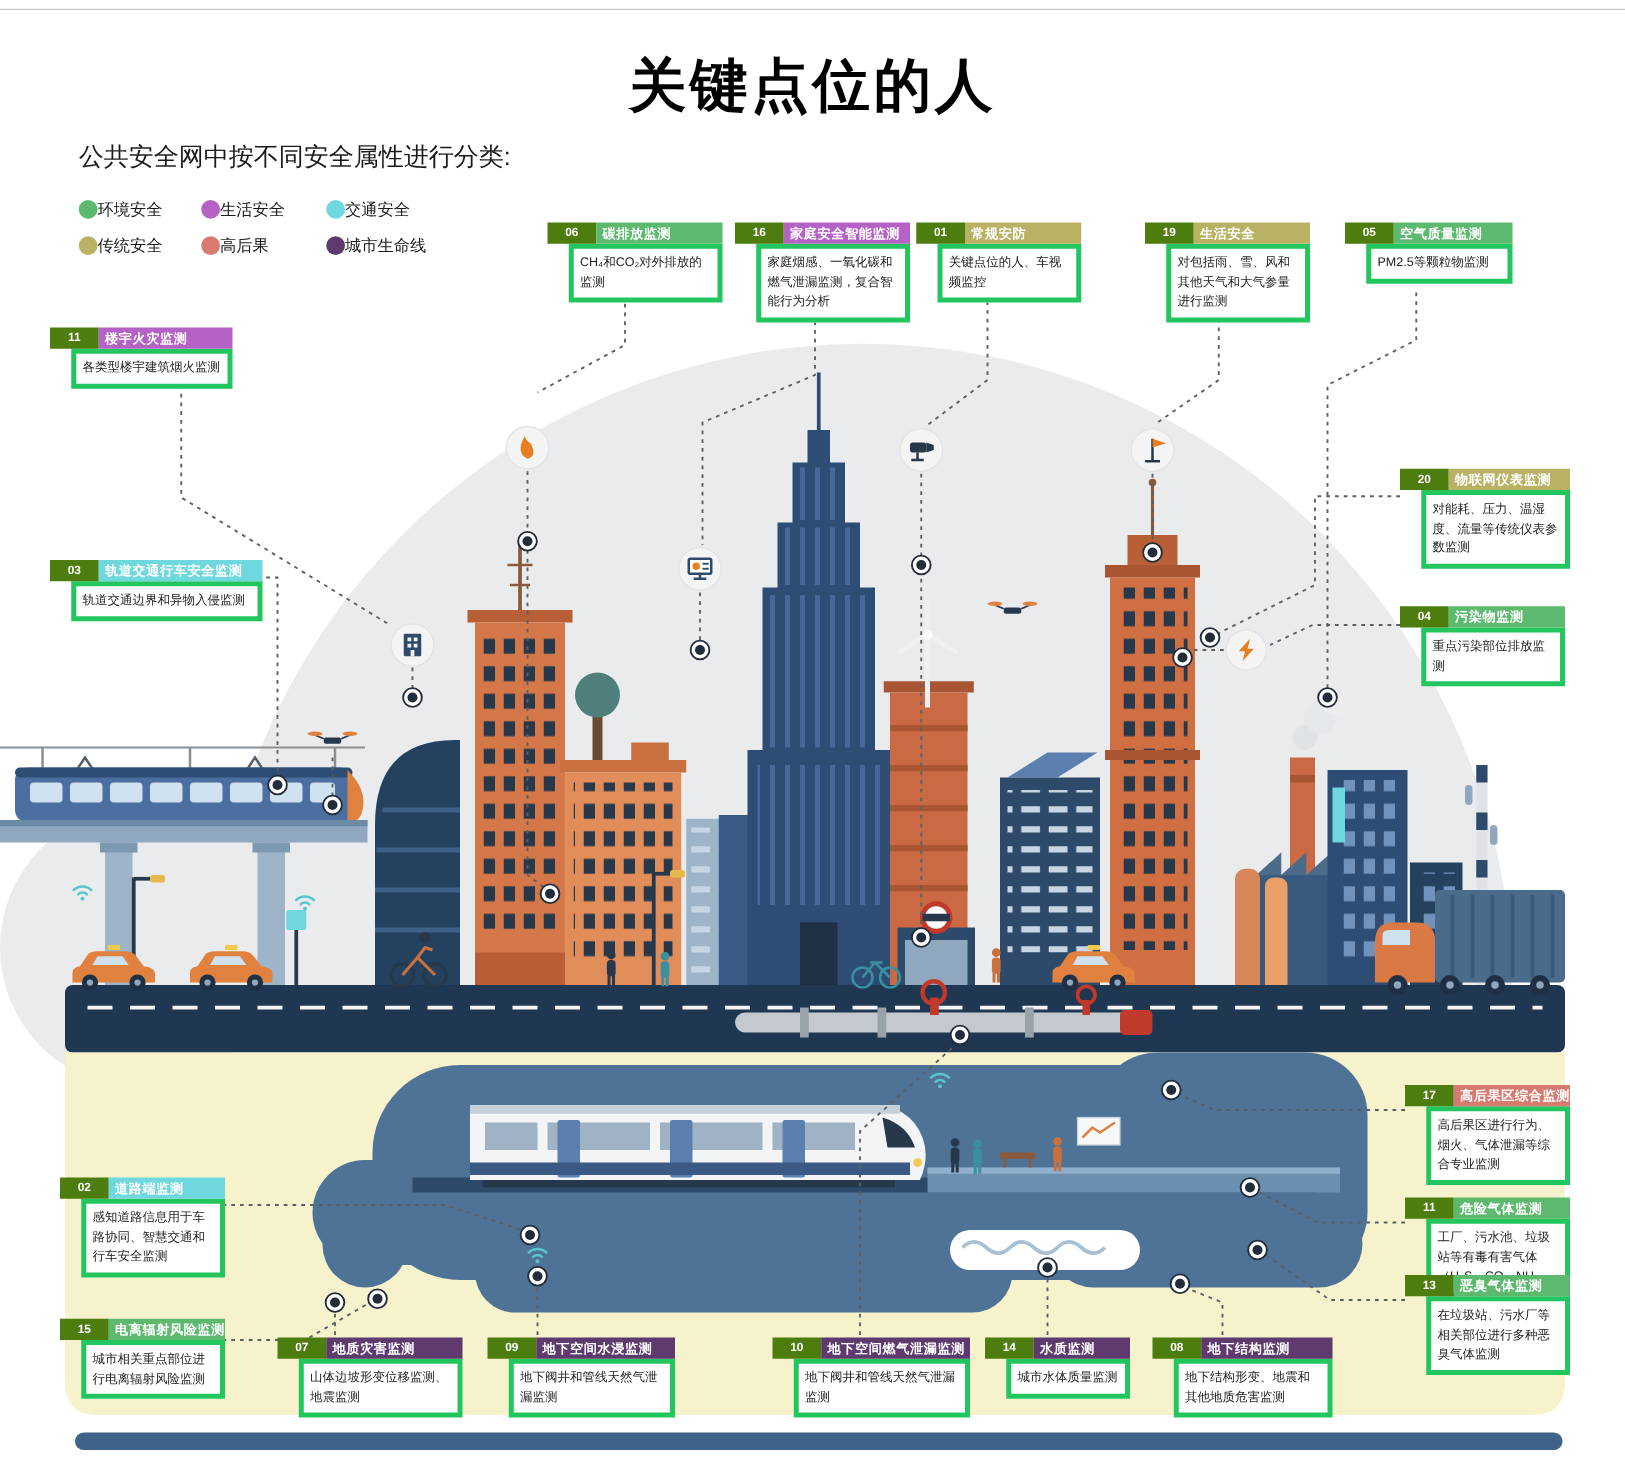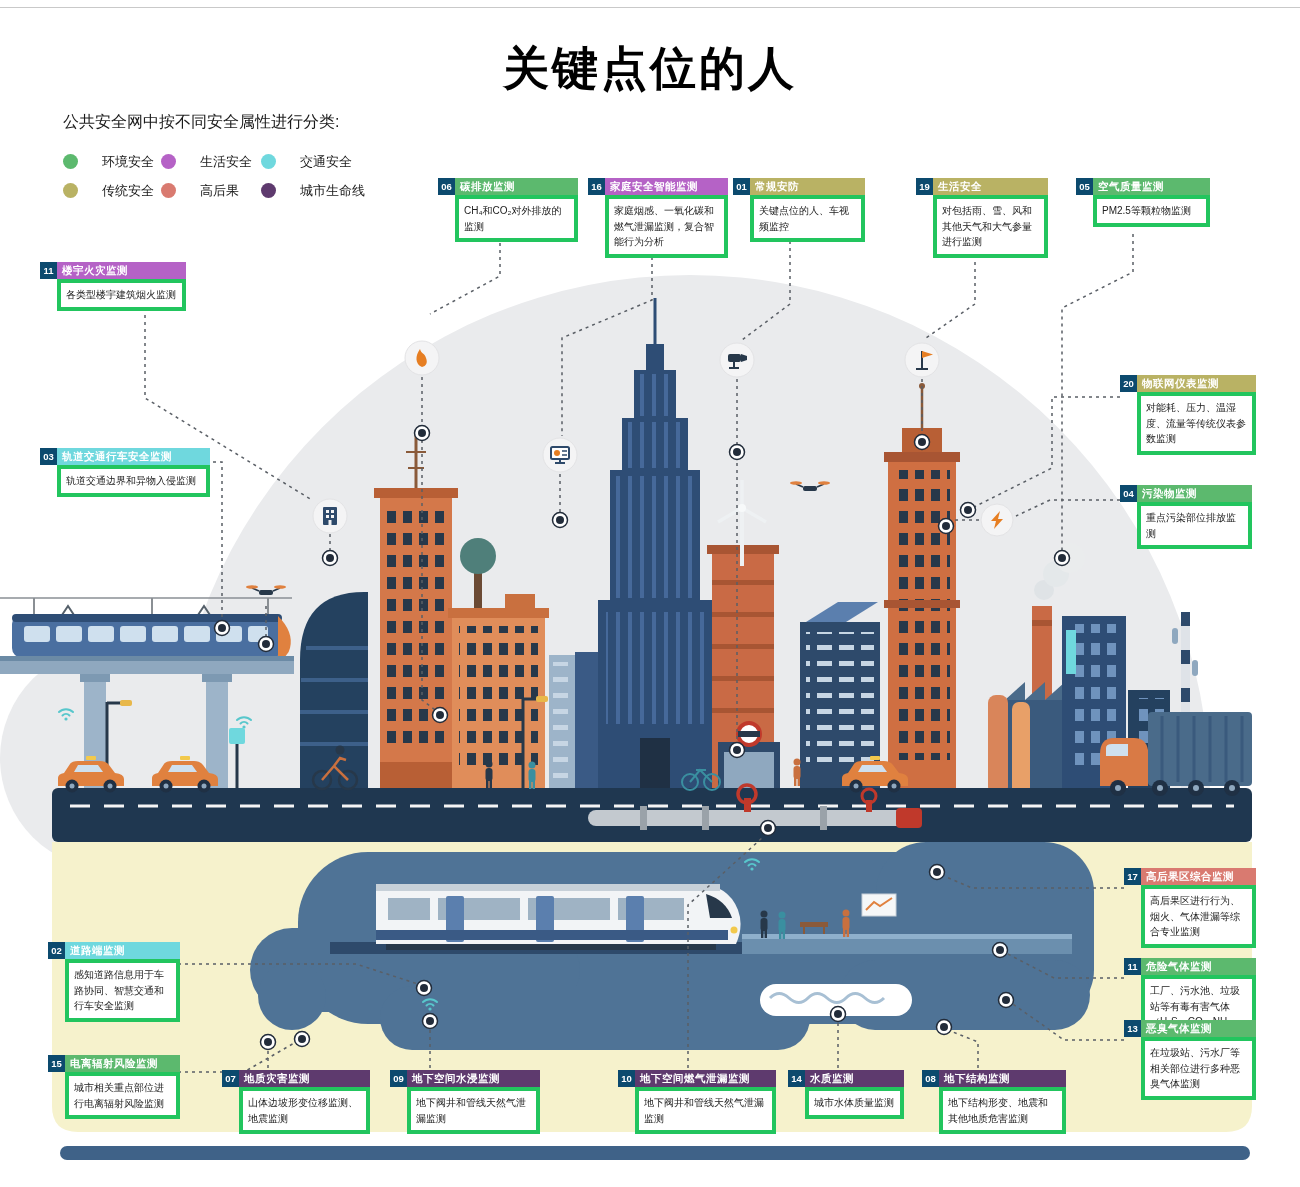--- a/index.html
+++ b/index.html
@@ -2,28 +2,28 @@
 <html><head>
 <meta charset="utf-8">
 <style>
   * { margin:0; padding:0; box-sizing:border-box; }
   body { font-family:"Liberation Sans","DejaVu Sans",sans-serif; background:#fff; }
   .canvas { position:relative; width:1300px; height:1187px; background:#fff; overflow:hidden; }
   .topline { position:absolute; top:7px; left:0; width:100%; height:1px; background:#c9c9c9; z-index:2; }
   .title { position:absolute; top:38px; left:0; width:100%; text-align:center;
            font-size:46px; font-weight:bold; color:#000; letter-spacing:3px; z-index:2; }
   .legend { position:absolute; left:63px; top:112px; z-index:2; }
-  .legend-intro { font-size:16px; color:#1a1a1a; margin-bottom:14px; }
+  .legend-intro { font-size:20px; color:#1a1a1a; margin-bottom:14px; }
   .legend-grid { display:grid; grid-template-columns:98px 100px 130px; grid-auto-rows:29px; }
-  .legend-item { display:flex; align-items:center; gap:24px; font-size:13px; color:#1a1a1a; }
+  .legend-item { display:flex; align-items:center; gap:0; font-size:13px; color:#1a1a1a; }
   .dot { width:15px; height:15px; border-radius:50%; flex:0 0 auto; }
   svg.scene { position:absolute; inset:0; z-index:1; }
   .callout { position:absolute; z-index:5; }
   .co-head { display:flex; align-items:stretch; height:17px; }
-  .co-num { width:17px; background:#0c4a6e; color:#fff; font-size:9.5px; font-weight:bold;
+  .co-num { width:39px; background:#4d7c0f; color:#fff; font-size:9.5px; font-weight:bold;
             display:flex; align-items:center; justify-content:center; flex:0 0 auto; }
   .co-title { flex:1; color:#fff; font-size:10.5px; font-weight:bold; display:flex;
               align-items:center; padding-left:5px; letter-spacing:.5px; white-space:nowrap; }
   .co-body { margin-left:17px; background:#fff; border:4px solid #22c55e; font-size:10px;
              color:#222; padding:4px 5px; line-height:1.55; }
 </style>
 </head>
 <body>
 
 <div class="canvas">

